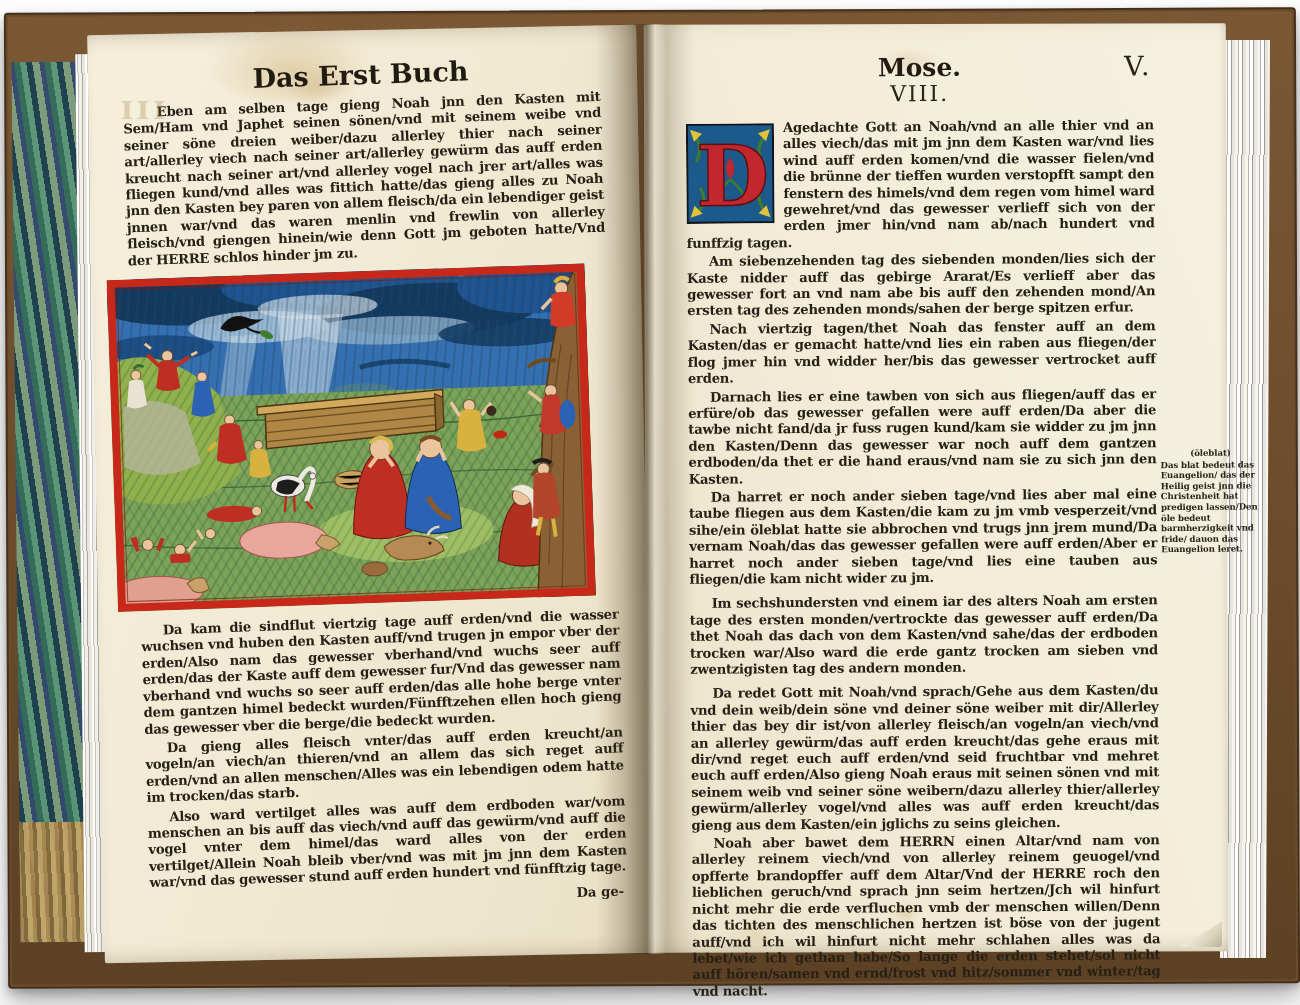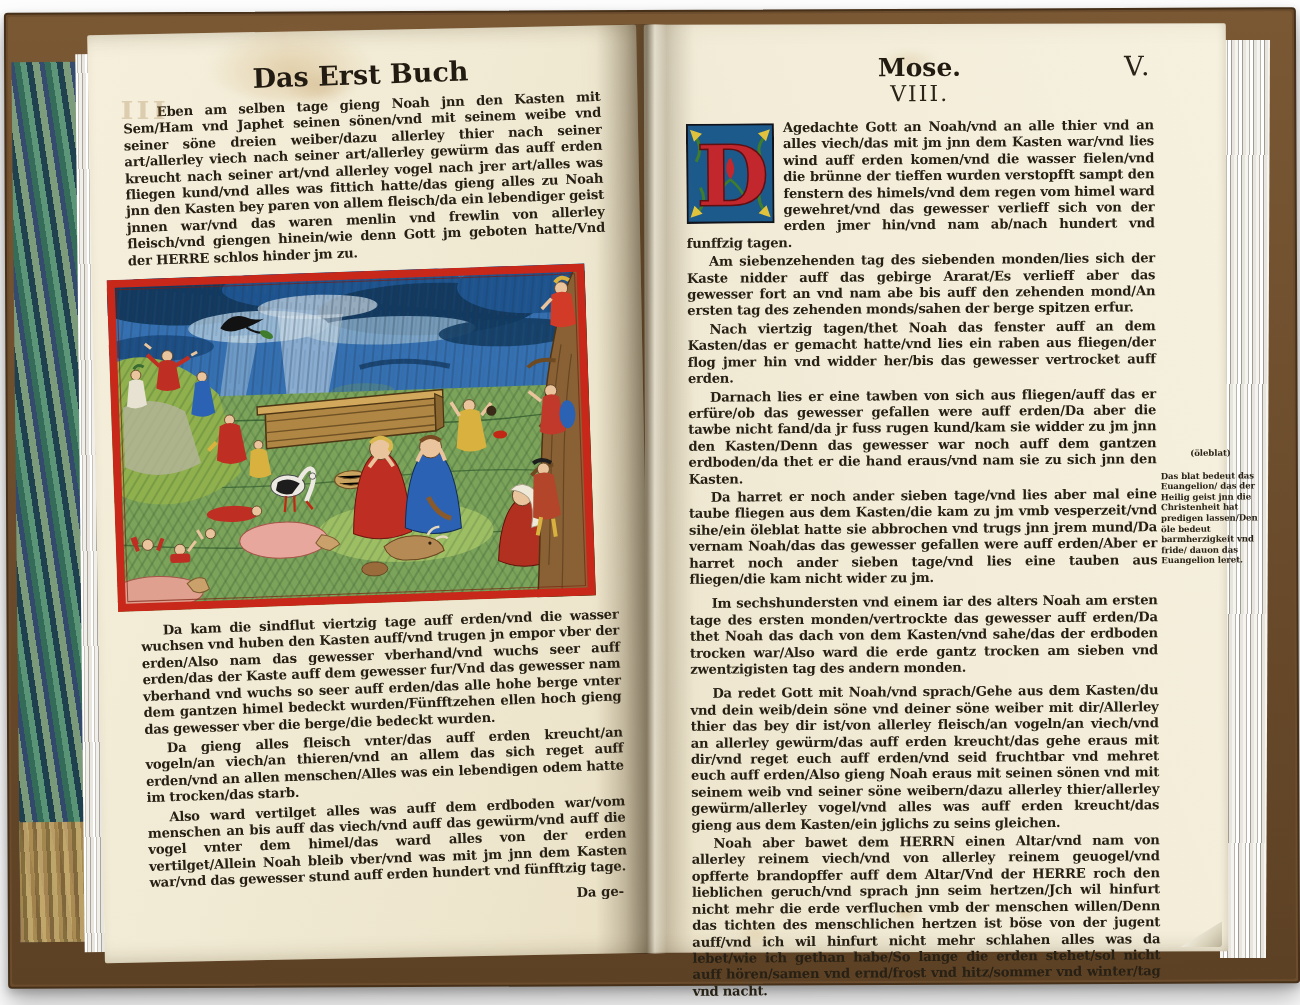--- a/index.html
+++ b/index.html
@@ -46,21 +46,21 @@
   .head-mose{text-align:center;font-weight:700;font-size:25px;line-height:27px;margin:0;color:#221b11;}
   .head-chap{text-align:center;font-weight:400;font-size:22px;line-height:26px;letter-spacing:2px;margin:0 0 12px 0;color:#2a2318;}
   .folio{position:absolute;right:2px;top:-2px;font-weight:400;font-size:27px;letter-spacing:2px;color:#2a2318;}
   .catchword{text-align:right;font-weight:700;font-size:13.2px;margin:8px 4px 0 0;color:#272015;}
   .ghost{position:absolute;left:0px;top:28px;font-weight:700;font-size:25px;letter-spacing:3px;
          color:rgba(150,108,48,.25);transform:rotate(2deg) scaleX(1.1);pointer-events:none;}
   figure.cut{margin:10px 0 12px -22px;width:478px;height:332px;}
   .dropcap{float:left;width:88px;height:100px;margin:3px 9px 2px 0;}
   .margin-note{position:absolute;left:472px;top:396px;width:100px;font-weight:700;font-size:8.6px;
         line-height:10.6px;color:#2a2318;letter-spacing:-0.1px;}
-  .margin-note .mn-head{text-align:center;margin-bottom:12px;}
+  .margin-note .mn-head{text-align:center;margin-bottom:1px;}
   .stain{position:absolute;border-radius:50%;filter:blur(3px);pointer-events:none;}
   .s1{left:118px;top:-8px;width:170px;height:78px;background:radial-gradient(ellipse at 50% 60%,rgba(186,140,66,.30),rgba(186,140,66,0) 70%);}
   .s2{left:196px;top:36px;width:70px;height:40px;background:radial-gradient(ellipse,rgba(170,120,50,.22),rgba(170,120,50,0) 70%);}
   .s3{left:235px;top:24px;width:60px;height:26px;background:radial-gradient(ellipse,rgba(180,135,60,.18),rgba(180,135,60,0) 70%);}
   .s4{left:246px;top:880px;width:26px;height:18px;background:radial-gradient(ellipse,rgba(190,150,70,.35),rgba(190,150,70,0) 70%);}
   .s5{left:90px;top:898px;width:40px;height:22px;background:radial-gradient(ellipse,rgba(190,150,70,.2),rgba(190,150,70,0) 70%);}
   .clear{clear:both;}
 </style>
 </head>
 <body>

